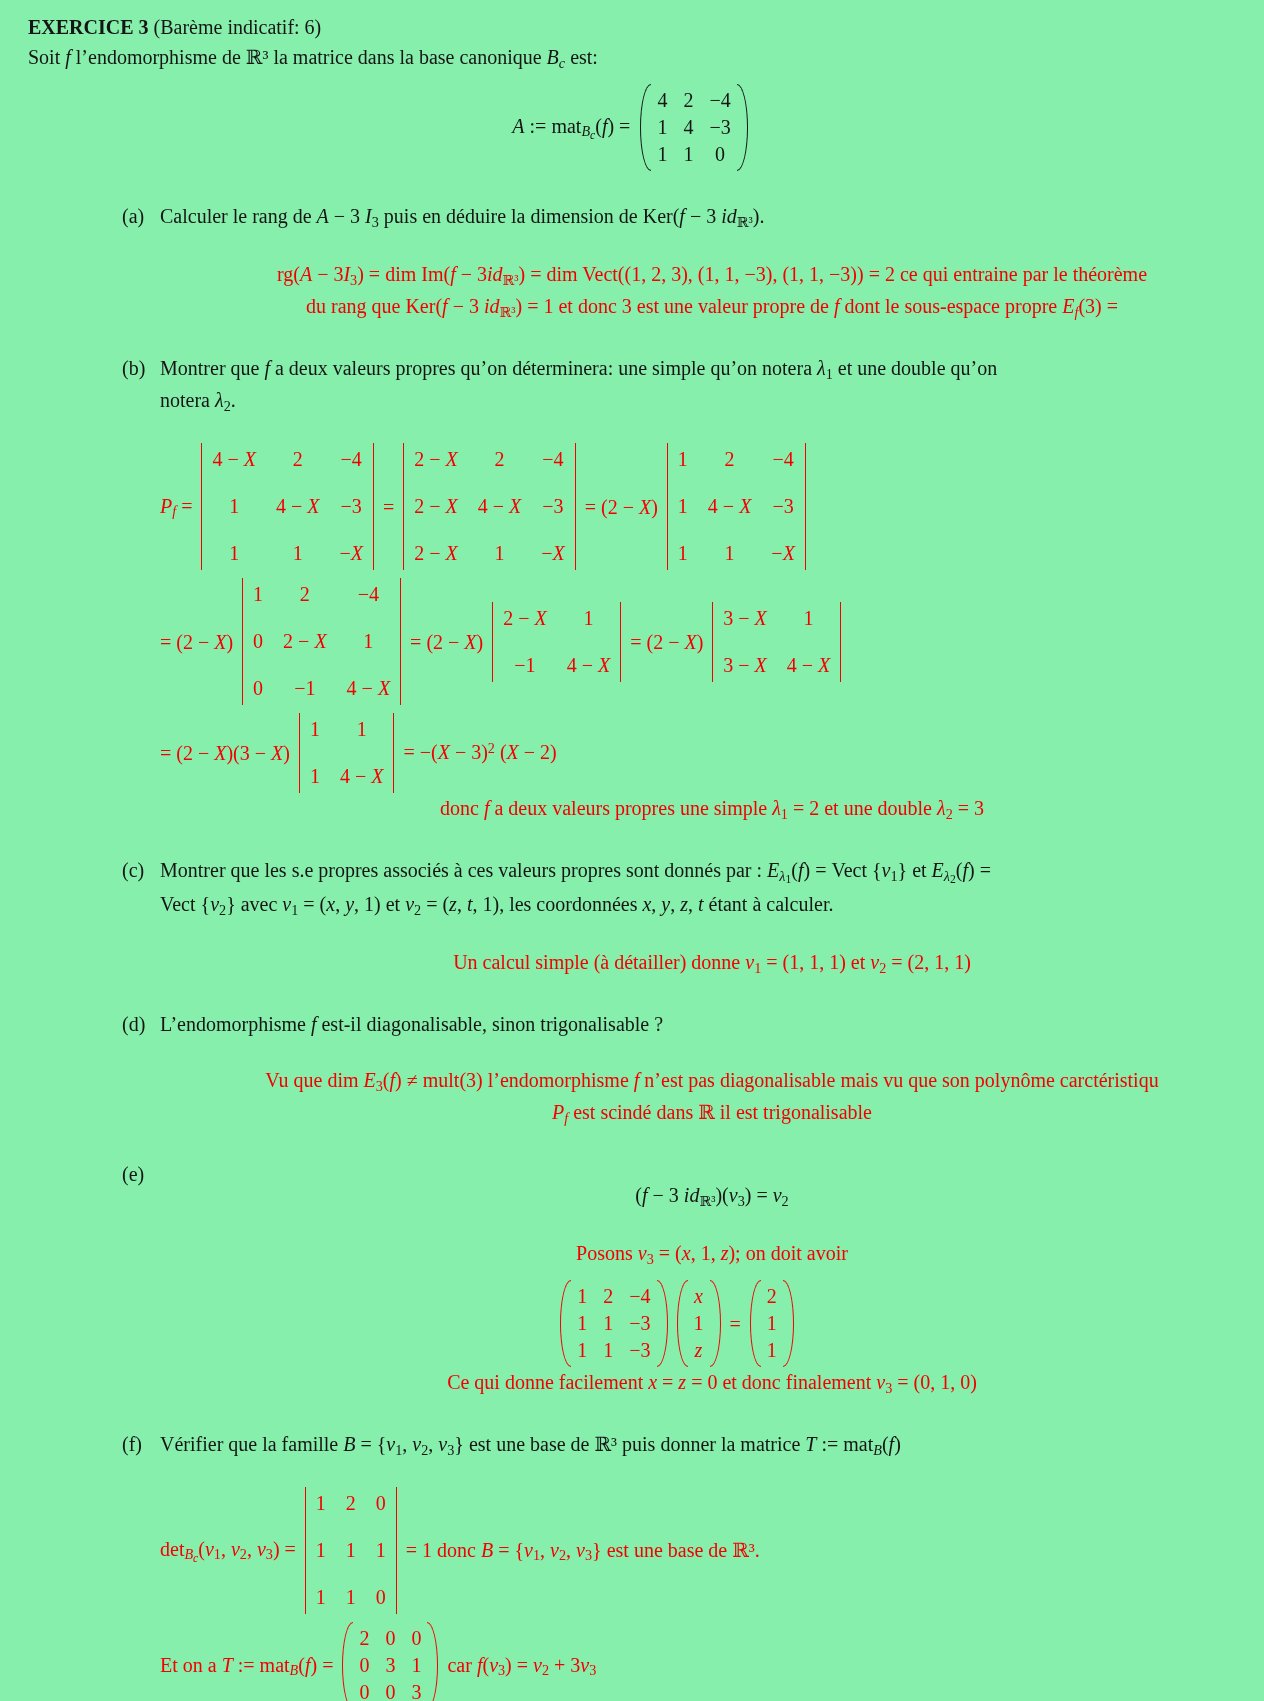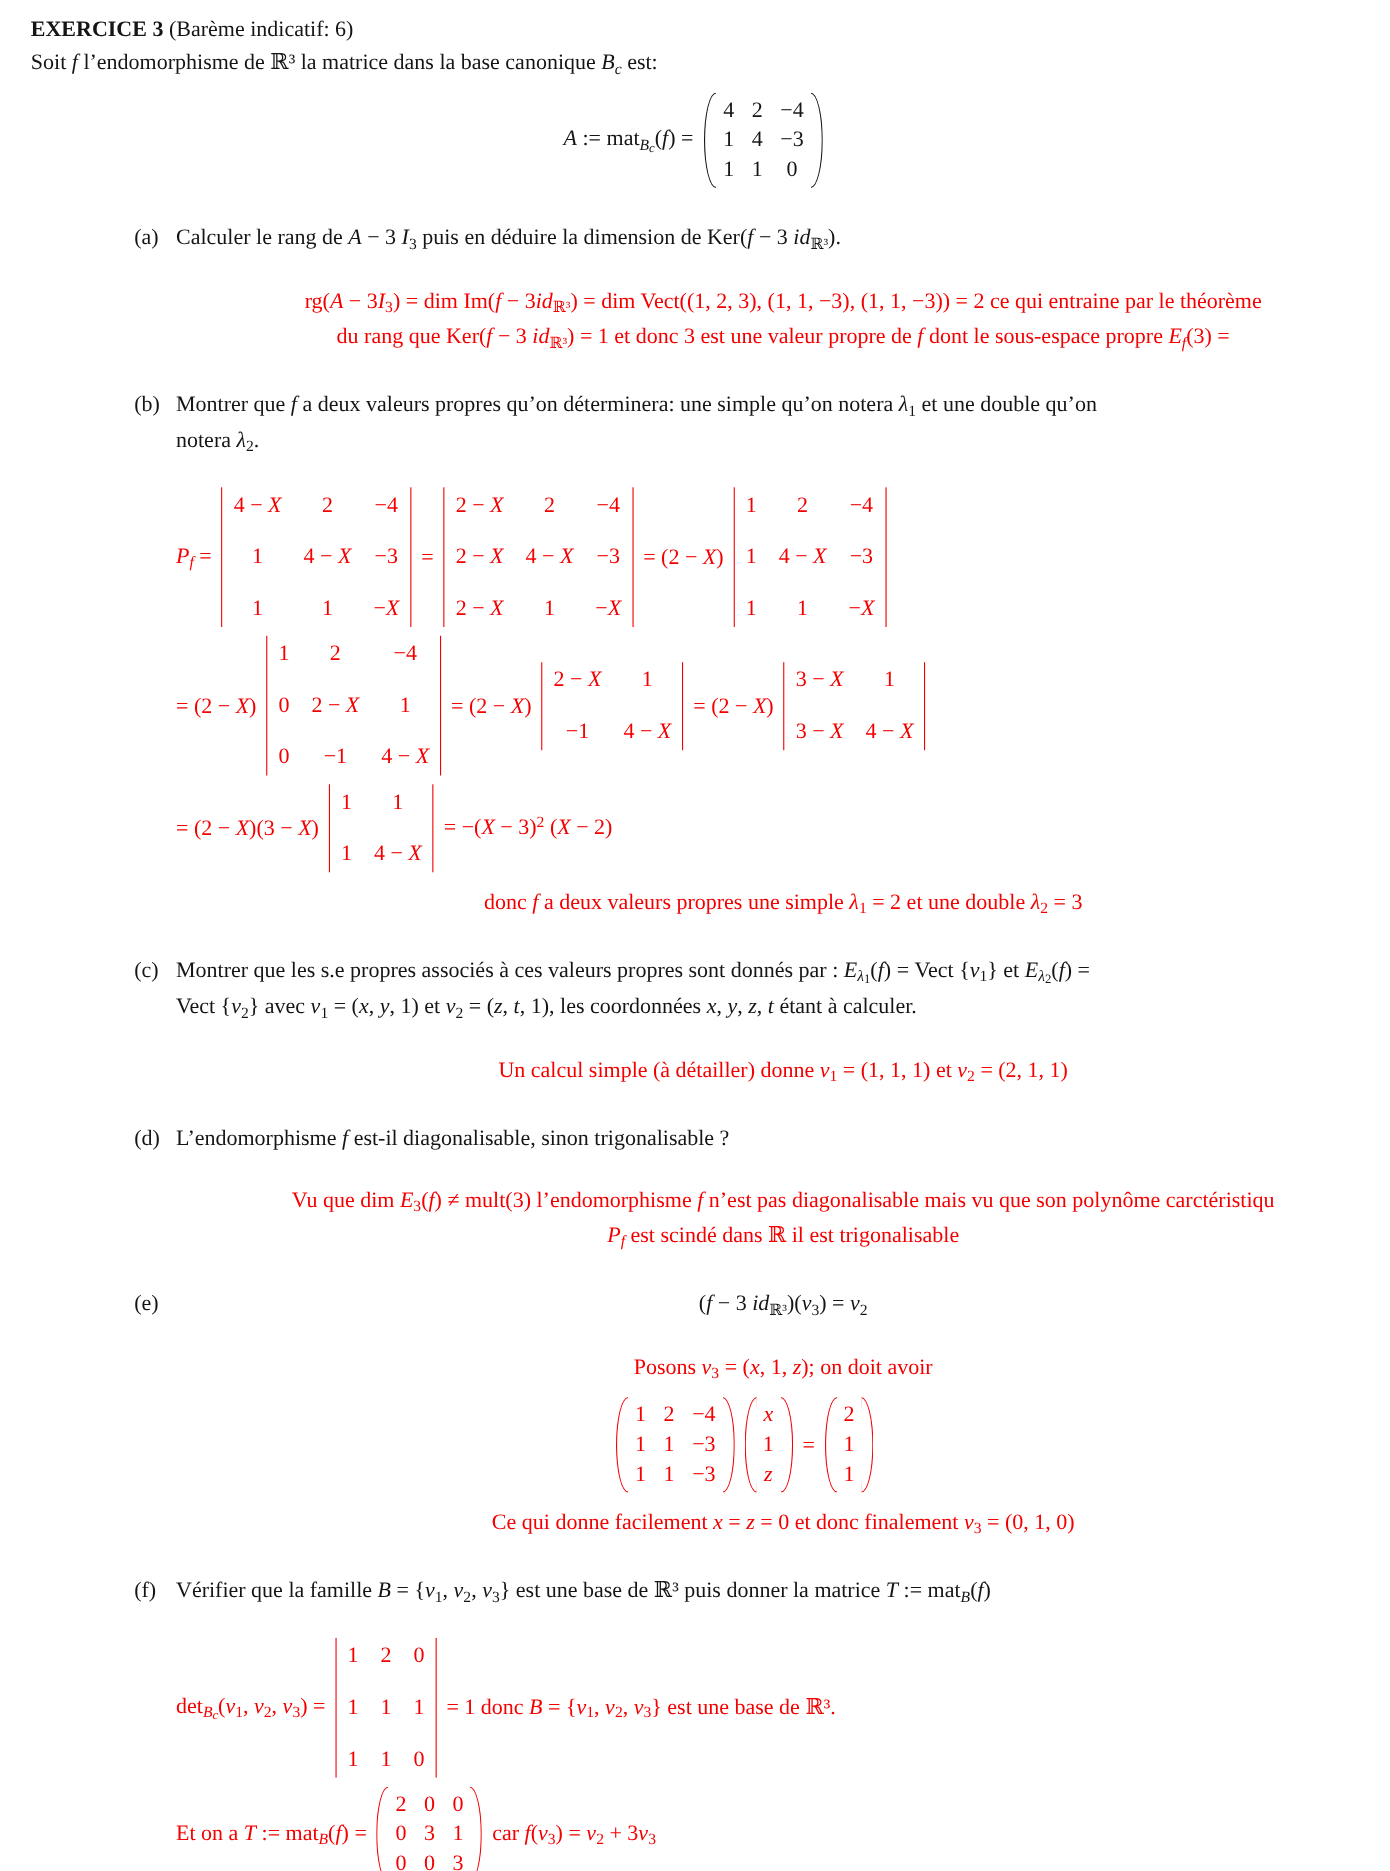--- a/index.html
+++ b/index.html
@@ -1,33 +1,33 @@
 <!DOCTYPE html>
 <html style="--answer-red: #f40000; --text-black: #151515; --background: #ffffff;"><head>
 <meta charset="utf-8">
 <style>
   html,body{margin:0;padding:0;background:#e8e8e8;}
-  .page{position:relative;width:1264px;height:1701px;background:#ffffff;box-sizing:border-box;
+  .page{position:relative;width:1264px;height:1701px;background:#86efac;box-sizing:border-box;
         padding:12px 0 0 28px;overflow:hidden;color:var(--text-black,#151515);
         font-family:"Liberation Serif","DejaVu Serif","DejaVu Sans",serif;
         font-size:20px;line-height:30px;}
   .tline{white-space:nowrap;}
   .disp{display:flex;align-items:center;justify-content:center;gap:10px;margin:10px 32px 0 0;}
-  .disp-q{display:flex;align-items:center;justify-content:center;gap:6px;margin-top:0;text-align:center;}
+  .disp-q{display:flex;align-items:center;justify-content:center;gap:6px;margin-top:21px;text-align:center;}
   .qitem{display:flex;margin-top:30px;padding-left:94px;}
   .qlabel{flex:none;width:38px;}
   .qbody{flex:1;min-width:0;}
   .qline{white-space:nowrap;}
   .ans{color:var(--answer-red,#f40000);margin-top:26px;}
   .aline{white-space:nowrap;text-align:center;}
   .mathline{display:flex;align-items:center;gap:9px;white-space:nowrap;margin-top:8px;}
   .mathline:first-child{margin-top:0;}
   .mathline.center{justify-content:center;margin-right:70px;}
   .ans .aline + .mathline{margin-top:10px;}
-  .ans .mathline + .aline{margin-top:12px;}
+  .ans .mathline + .aline{}
   
   .rs-b{font-weight:bold;}
   .rs-i{font-style:italic;}
   .rs-sub{font-size:71%;position:relative;top:.28em;}
   .rs-sup{font-size:71%;position:relative;top:-.42em;}
   .rs-sub2{font-size:58%;position:relative;top:.52em;}
   
   .mx{display:inline-flex;align-items:stretch;}
   .mx-grid{display:inline-grid;column-gap:16px;align-items:center;justify-items:center;padding:3px 4px;}
   .mx-grid.det{border-left:1.5px solid currentColor;border-right:1.5px solid currentColor;padding:3px 10px;gap:20px;}

